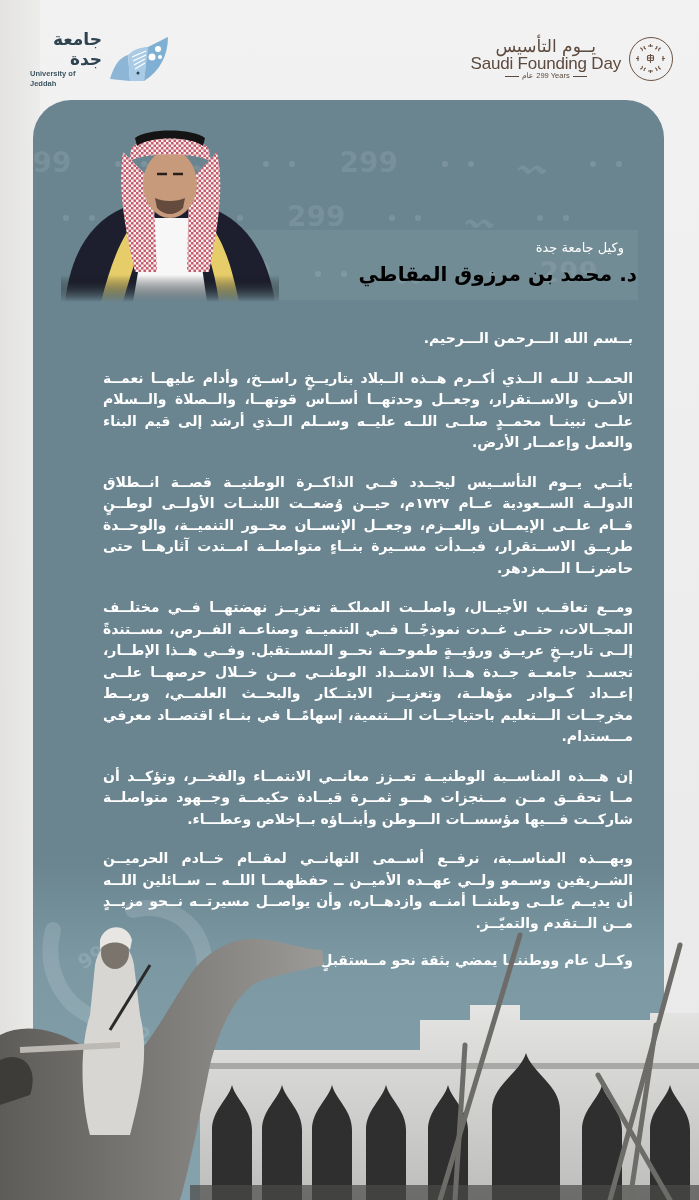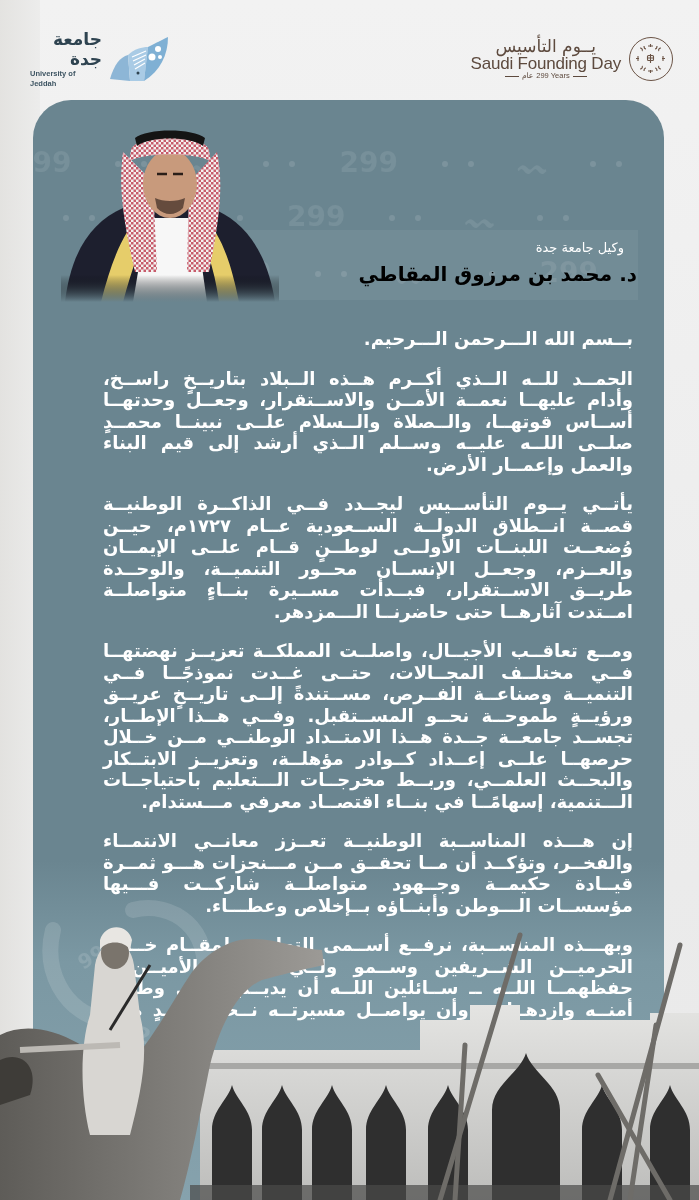--- a/index.html
+++ b/index.html
@@ -50,21 +50,21 @@
     .portrait { position: absolute; left: 28px; top: 22px; width: 218px; height: 180px; }
     .name-box {
       position: absolute; left: 190px; top: 130px; width: 415px; height: 70px;
       background: rgba(255,255,255,0.06);
     }
     .title-label { position: absolute; right: 40px; top: 140px; font-size: 13px; color: #ffffff; direction: rtl; text-align: right; }
     .name-label { position: absolute; right: 27px; top: 162px; font-size: 20px; font-weight: bold; color: #000000; direction: rtl; text-align: right; }
 
     
     .letter { position: absolute; left: 26px; top: 228px; width: 574px; direction: rtl; text-align: justify; color: #ffffff; }
-    .letter p { font-size: 18px; line-height: 21.5px; font-weight: bold; margin-bottom: 18px; text-align-last: right; margin-left: 44px; }
+    .letter p { font-size: 14px; line-height: 21.5px; font-weight: bold; margin-bottom: 18px; text-align-last: right; margin-left: 44px; }
     .letter p.basmala { margin-bottom: 18px; }
     .letter p.closing { margin-top: -2px; }
 
     
     .illustration { position: absolute; left: 0; top: 895px; width: 699px; height: 305px; }
   </style>
 </head>
 <body>
 
 <div class="bg-left-texture"></div>

